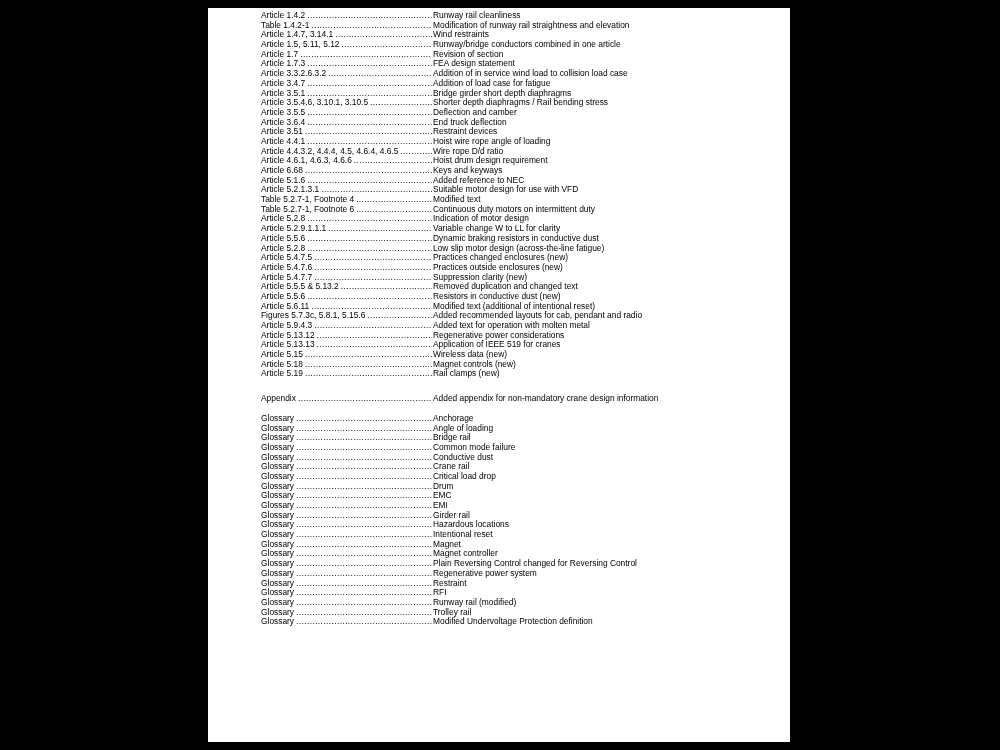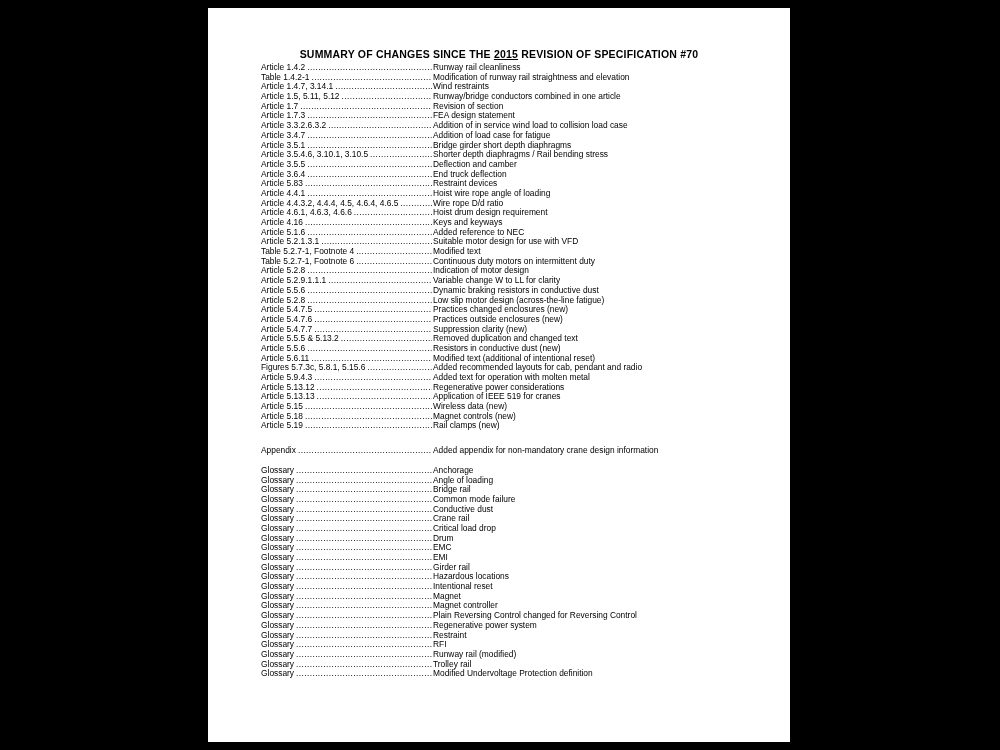--- a/index.html
+++ b/index.html
@@ -61,21 +61,20 @@
     display: flex;
     justify-content: space-between;
     font-size: 8.5px;
   }
 </style>
 </head>
 <body>
 
 <div class="page">
 
-  <div class="title"><span>SUMMARY OF CHANGES SINCE THE </span><span class="year">2015</span><span> REVISION OF SPECIFICATION #70</span></div>
 
   <div class="content">
     <div class="section" id="section-articles">
   <div class="row">
     <span class="left">
       <span class="ref">Article 1.4.2</span>
       <span class="leader">........................................................................................................................</span>
     </span>
     <span class="desc">Runway rail cleanliness</span>
   </div>
@@ -163,21 +162,21 @@
   <div class="row">
     <span class="left">
       <span class="ref">Article 3.6.4</span>
       <span class="leader">........................................................................................................................</span>
     </span>
     <span class="desc">End truck deflection</span>
   </div>
 
   <div class="row">
     <span class="left">
-      <span class="ref">Article 5.83</span>
+      <span class="ref">Article 3.51</span>
       <span class="leader">........................................................................................................................</span>
     </span>
     <span class="desc">Restraint devices</span>
   </div>
 
   <div class="row">
     <span class="left">
       <span class="ref">Article 4.4.1</span>
       <span class="leader">........................................................................................................................</span>
     </span>
@@ -195,21 +194,21 @@
   <div class="row">
     <span class="left">
       <span class="ref">Article 4.6.1, 4.6.3, 4.6.6</span>
       <span class="leader">........................................................................................................................</span>
     </span>
     <span class="desc">Hoist drum design requirement</span>
   </div>
 
   <div class="row">
     <span class="left">
-      <span class="ref">Article 4.16</span>
+      <span class="ref">Article 6.68</span>
       <span class="leader">........................................................................................................................</span>
     </span>
     <span class="desc">Keys and keyways</span>
   </div>
 
   <div class="row">
     <span class="left">
       <span class="ref">Article 5.1.6</span>
       <span class="leader">........................................................................................................................</span>
     </span>

